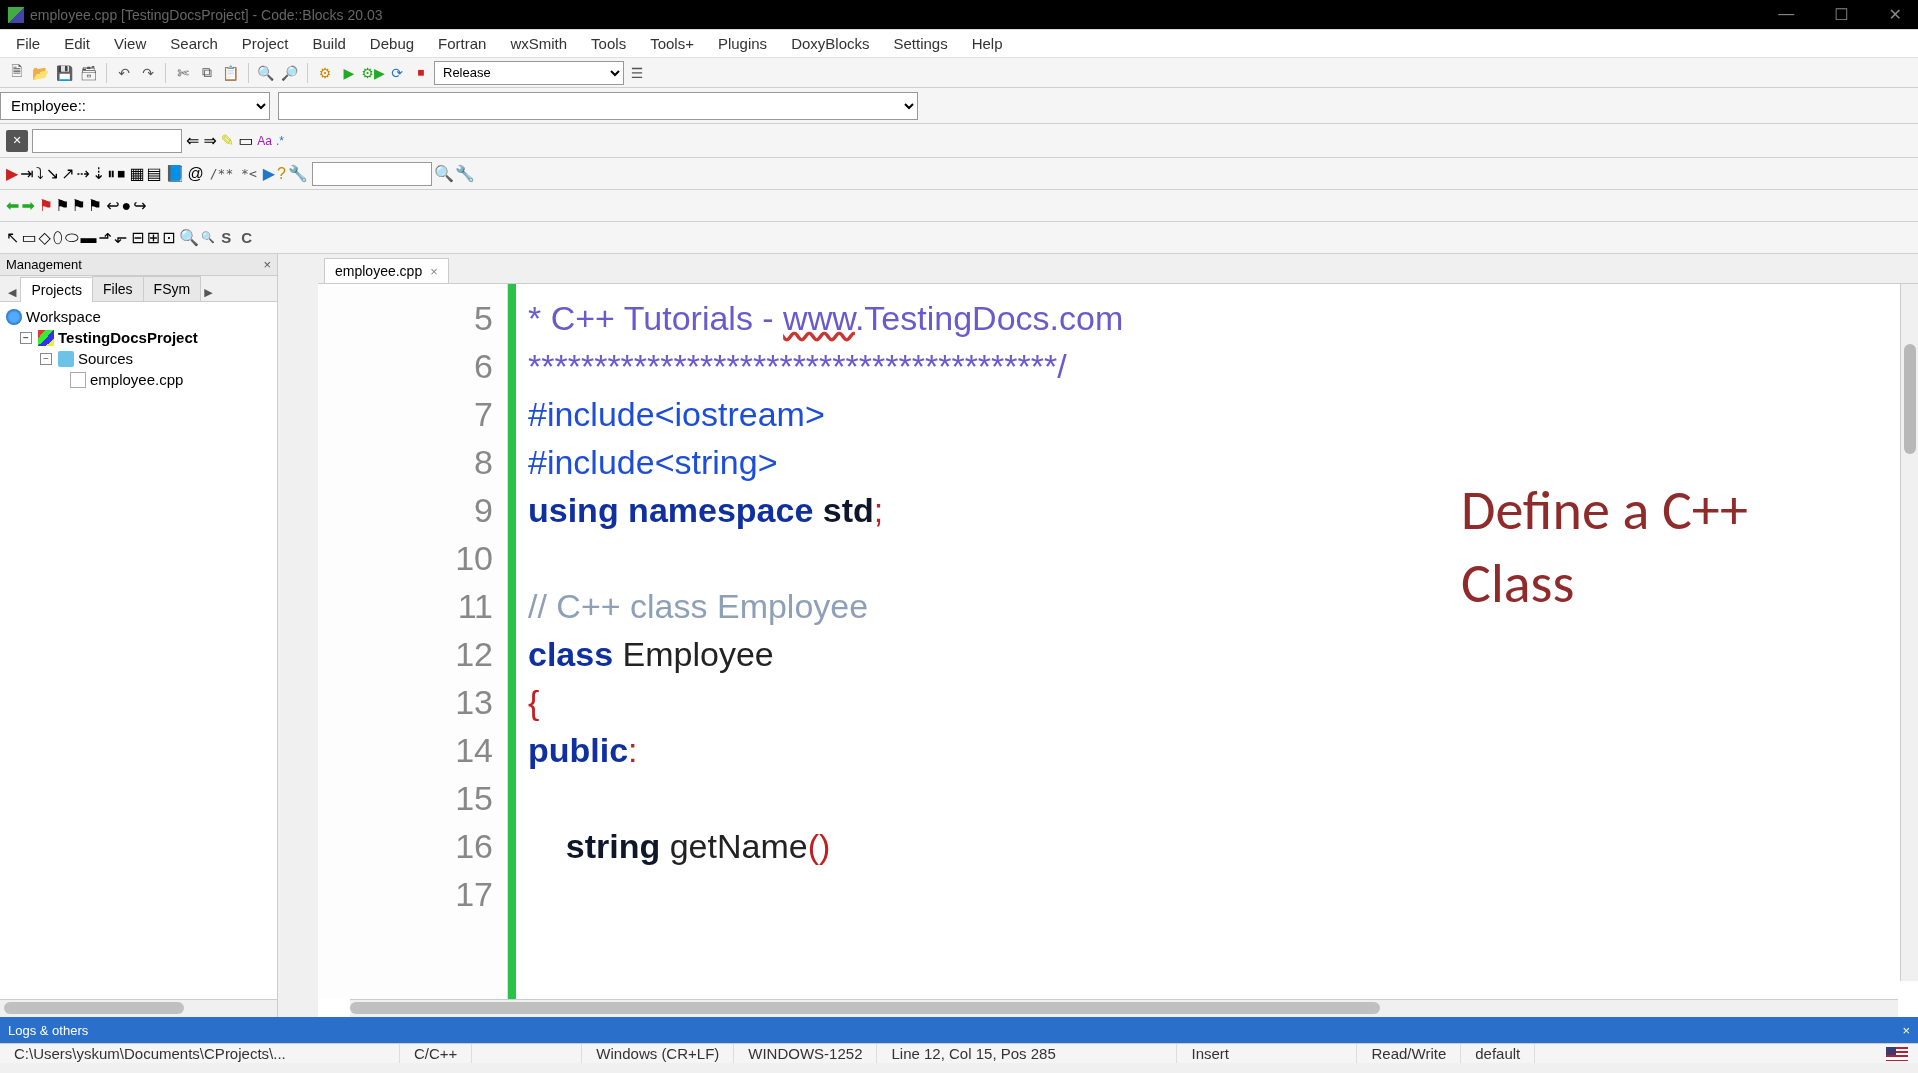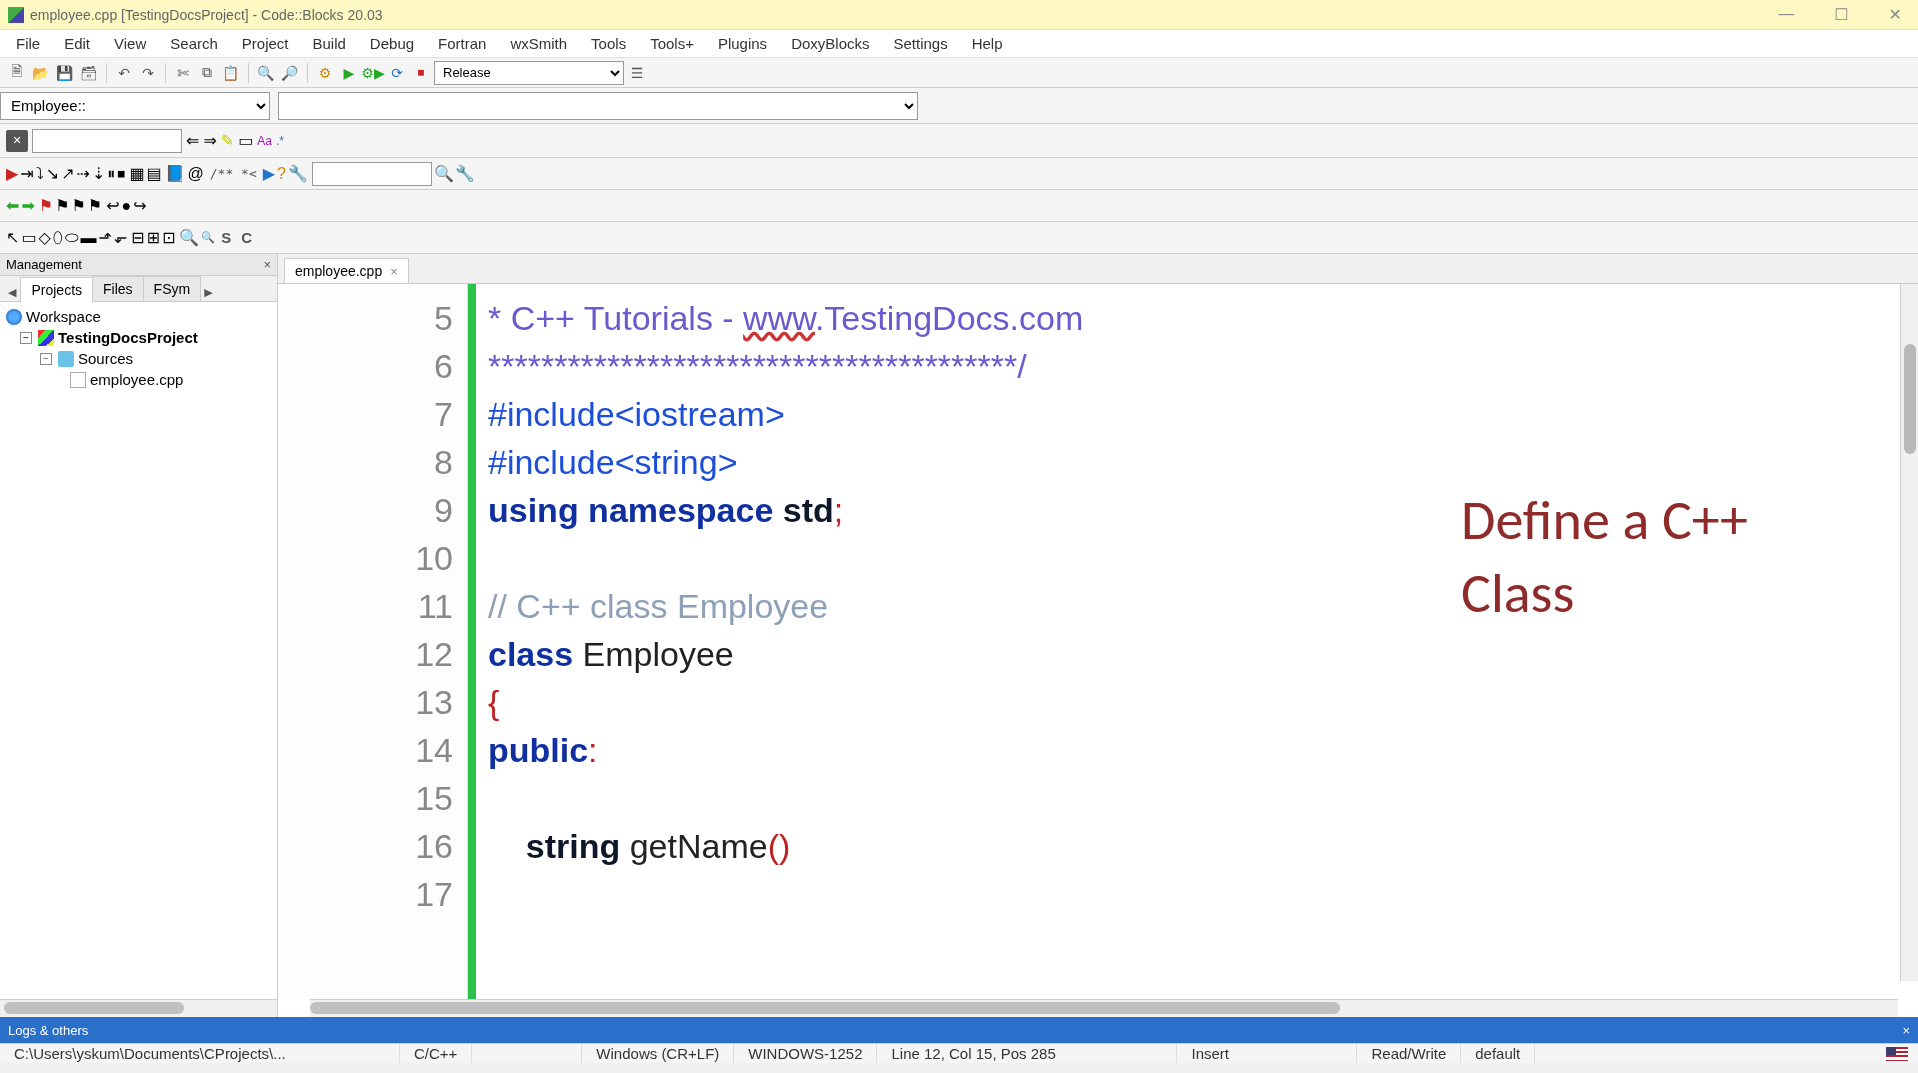--- a/index.html
+++ b/index.html
@@ -1,19 +1,19 @@
 <!DOCTYPE html>
 <html><head>
 <meta charset="utf-8">
 <style>
 * { margin: 0; padding: 0; box-sizing: border-box; font-family: -apple-system, "Segoe UI", Tahoma, sans-serif; }
 body { background: #f0f0f0; width: 1918px; height: 1073px; overflow: hidden; position: relative; }
 
 
-.titlebar { height: 30px; background: #fef9c3; display: flex; align-items: center; padding: 0 8px; border-bottom: 1px solid #ddd; }
+.titlebar { height: 30px; background: #000000; display: flex; align-items: center; padding: 0 8px; border-bottom: 1px solid #ddd; }
 .titlebar .app-icon { width: 16px; height: 16px; background: linear-gradient(135deg,#4a4 0 50%,#44a 50%); margin-right: 6px; }
 .titlebar .title { font-size: 14px; color: #666; flex: 1; }
 .titlebar .win-controls { display: flex; gap: 24px; color: #888; font-size: 16px; }
 .titlebar .win-controls span { cursor: pointer; padding: 0 8px; }
 
 
 .menubar { height: 28px; background: #fff; display: flex; align-items: center; padding: 0 6px; gap: 4px; border-bottom: 1px solid #e0e0e0; }
 .menubar .menu-item { font-size: 15px; padding: 2px 10px; color: #333; cursor: pointer; }
 
 
@@ -29,21 +29,21 @@
 
 .toolbar3 { display:flex; align-items:center; padding:2px 6px; gap:4px; background:#f5f5f5; border-bottom:1px solid #d0d0d0; min-height:34px; }
 .toolbar3 .x-btn { width:22px; height:22px; background:#555; color:#fff; display:inline-flex; align-items:center; justify-content:center; font-size:11px; border-radius:2px; }
 .search-combo { width: 150px; height: 24px; border: 1px solid #999; background:#fff; }
 
 .toolbar4, .toolbar5, .toolbar6 { display:flex; align-items:center; padding:2px 6px; gap:2px; background:#f5f5f5; border-bottom:1px solid #d0d0d0; min-height:32px; }
 .tb-text { font-size:15px; font-weight:bold; color:#555; padding:0 4px; }
 .doxy-comment { font-family:monospace; font-size:13px; color:#555; padding:0 4px; }
 
 
-.main-area { display: flex; height: calc(100% - 30px - 28px - 30px - 36px - 34px - 32px - 32px - 32px - 26px - 30px); }
+.main-area { display: flex; height: calc(100% - 30px - 28px - 30px - 36px - 34px - 32px - 32px - 32px - 26px - 30px); gap: 40px; }
 
 
 .mgmt-panel { width: 278px; background: #fff; border-right: 1px solid #ccc; display: flex; flex-direction: column; }
 .mgmt-header { background: #e8e8e8; border-bottom:1px solid #ccc; padding: 3px 6px; font-size: 13px; display:flex; align-items:center; justify-content:space-between; }
 .mgmt-header .close-x { cursor:pointer; color:#555; font-size:13px; }
 .mgmt-tabs { display:flex; border-bottom:1px solid #ccc; background:#f0f0f0; position:relative; align-items:flex-end; padding: 0 4px; }
 .mgmt-tabs .nav-arrow { font-size:11px; color:#555; padding:2px 4px; cursor:pointer; }
 .mgmt-tabs .tab { padding:4px 10px; font-size:14px; background:#e8e8e8; border:1px solid #ccc; border-bottom:none; margin-right:-1px; cursor:pointer; }
 .mgmt-tabs .tab.active { background:#fff; position:relative; top:1px; }
 .tree { flex:1; overflow:auto; padding: 4px 2px; font-size:15px; }
@@ -72,21 +72,21 @@
 .change-bar { width:8px; background:#2bc24b; }
 .code { flex:1; padding:10px 12px; font-family:"Consolas","Courier New",monospace; font-size:34px; line-height:48px; white-space:pre; position:relative; overflow:hidden; }
 .code .c-comment { color:#8ea0b8; }
 .code .c-pre { color:#1d4ed8; }
 .code .c-kw { color:#1030a0; font-weight:bold; }
 .code .c-skw { color:#0f172a; font-weight:bold; }
 .code .c-id { color:#222; }
 .code .c-op { color:#c02020; }
 .code .c-link { color:#6a5acd; text-decoration: underline wavy #c33; }
 .code .c-star { color:#6a5acd; }
-.annotation { position:absolute; right:170px; top:200px; font-size:56px; color:#8f2b2b; font-family: Calibri, "Segoe UI", sans-serif; line-height:1.3; }
+.annotation { position:absolute; right:170px; top:190px; font-size:56px; color:#8f2b2b; font-family: Calibri, "Segoe UI", sans-serif; line-height:1.3; }
 .editor-hscroll { height:18px; background:#f0f0f0; border-top:1px solid #ccc; position:relative; margin:0 20px 0 32px; }
 .editor-hscroll .thumb { position:absolute; left:0; top:2px; width:1030px; height:12px; background:#c0c0c0; border-radius:6px; }
 .editor-vscroll { position:absolute; right:0; top:0; bottom:18px; width:18px; background:#f0f0f0; border-left:1px solid #ccc; }
 .editor-vscroll .thumb { position:absolute; top:60px; right:2px; width:12px; height:110px; background:#b8b8b8; border-radius:6px; }
 
 
 .logs-panel { height:26px; background:#2a6fc9; color:#fff; font-size:13px; display:flex; align-items:center; padding:0 8px; justify-content:space-between; }
 .logs-panel .close { cursor:pointer; }
 
 

